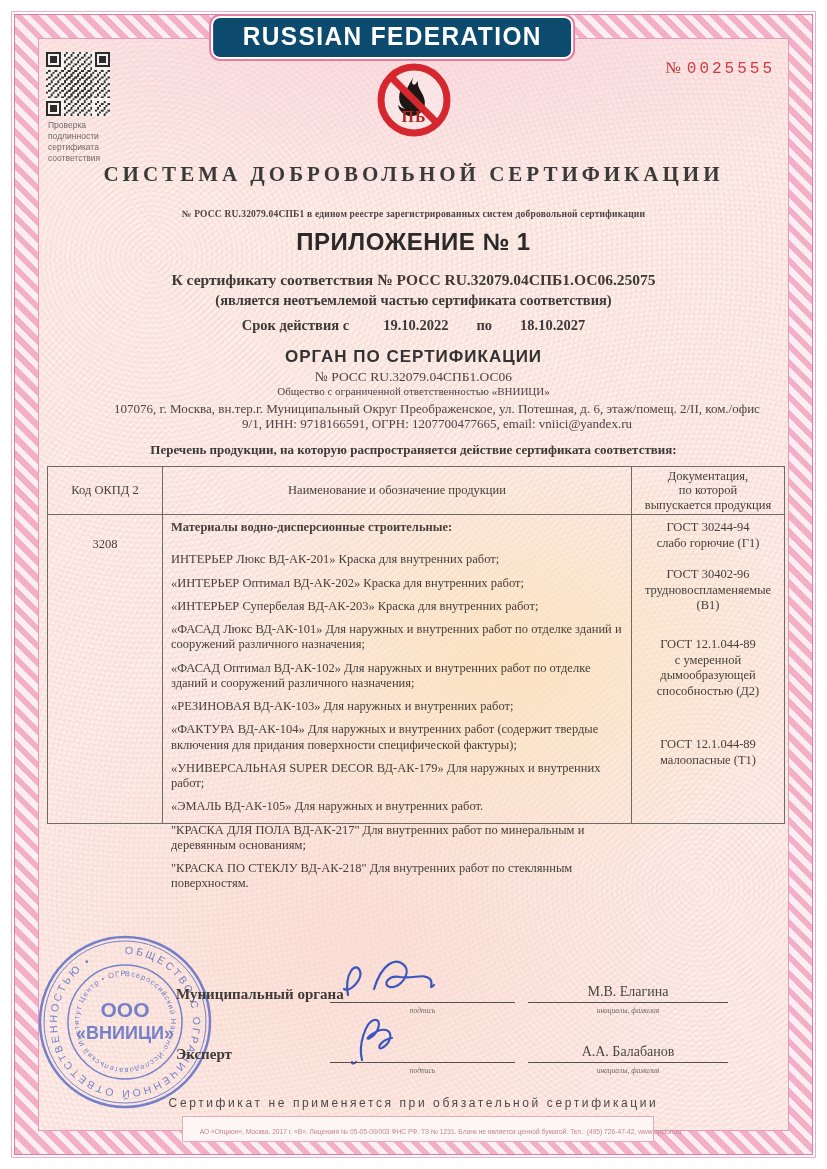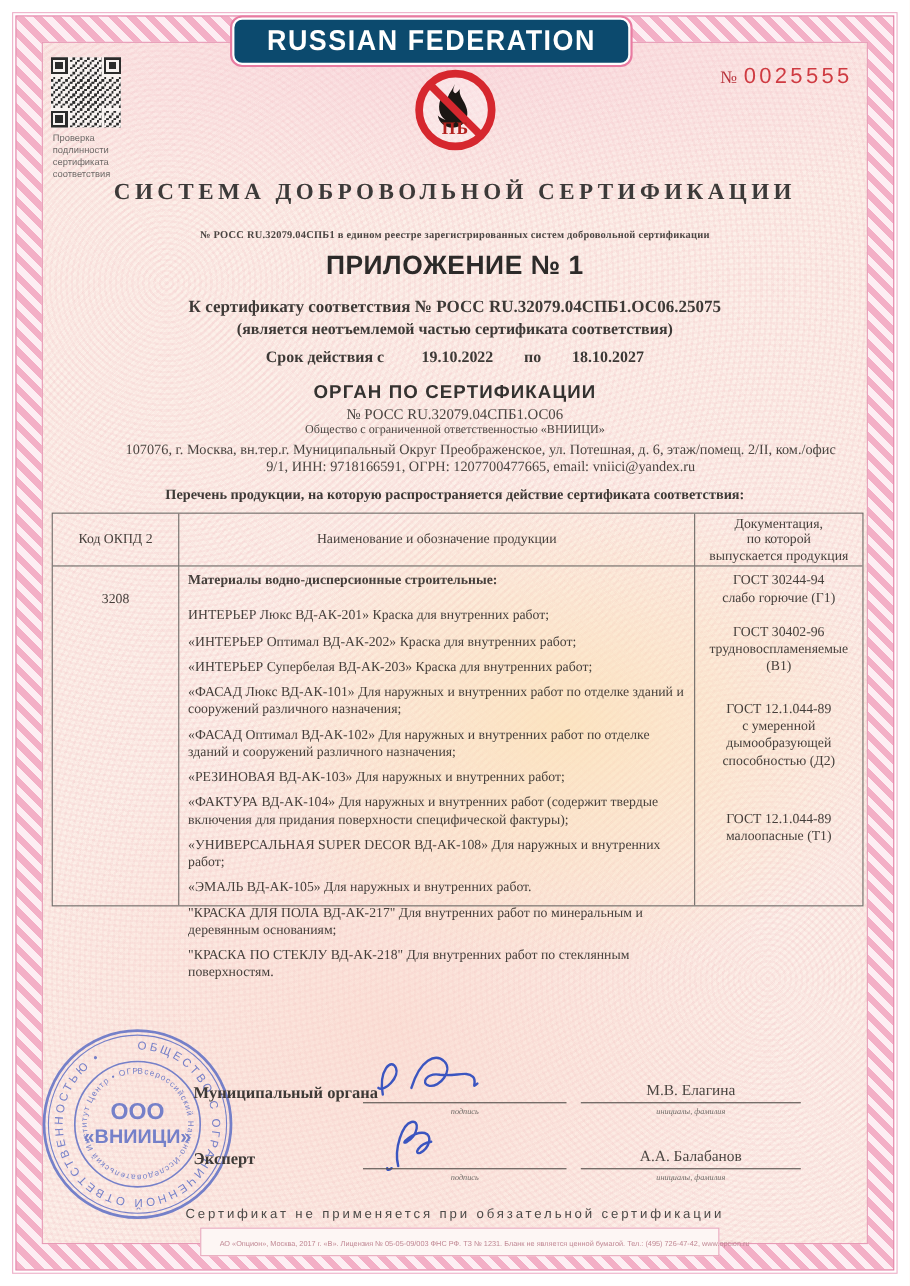--- a/index.html
+++ b/index.html
@@ -26,21 +26,21 @@
   .ctr{left:0;right:0;text-align:center;}
   
   .banner{position:absolute;top:16px;left:50%;transform:translateX(-56%);
     background:#0c4a6e;border:2px solid #ffffff;box-shadow:0 0 0 2px #e87ba1;
     border-radius:9px;padding:3px 20px 5px;}
   .banner span{display:inline-block;color:#ffffff;font-family:"Liberation Sans",sans-serif;
     font-weight:bold;font-size:26px;letter-spacing:1.5px;transform:scaleX(.94);transform-origin:center;}
   
   .serial{position:absolute;top:58px;right:52px;color:#cf3b42;font-size:17px;white-space:nowrap;}
   .serial .no{font-size:16px;color:#b8333c;margin-right:6px;}
-  .serial .digits{letter-spacing:3px;font-family:Liberation Sans, sans-serif;font-size:20px;}
+  .serial .digits{letter-spacing:3px;font-family:Liberation Mono, monospace;font-size:16px;}
   
   .qrblock{position:absolute;left:44px;top:52px;width:86px;}
   .qrblock svg{display:block;margin:0 0 4px 2px;}
   .qrcap{font-family:"Liberation Sans",sans-serif;font-size:8.5px;line-height:1.3;color:#6e6a68;text-align:left;padding-left:4px;}
   
   .firesign{position:absolute;top:60px;left:50%;transform:translateX(-50%);}
   
   .systitle1{top:162px;font-size:21px;font-weight:600;letter-spacing:4px;color:#3c3a39;}
   .systitle2{top:186px;font-size:21px;font-weight:600;letter-spacing:5px;color:#3c3a39;}
   .registry{top:209px;font-size:9.5px;font-weight:bold;color:#4a4542;letter-spacing:.2px;}
@@ -172,21 +172,21 @@
 
     <div class="td bR cell-products">
       <p class="lead">Материалы водно-дисперсионные строительные:</p>
       <p>ИНТЕРЬЕР Люкс ВД-АК-201» Краска для внутренних работ;</p>
       <p>«ИНТЕРЬЕР Оптимал ВД-АК-202» Краска для внутренних работ;</p>
       <p>«ИНТЕРЬЕР Супербелая ВД-АК-203» Краска для внутренних работ;</p>
       <p>«ФАСАД Люкс ВД-АК-101» Для наружных и внутренних работ по отделке зданий и сооружений различного назначения;</p>
       <p>«ФАСАД Оптимал ВД-АК-102» Для наружных и внутренних работ по отделке зданий и сооружений различного назначения;</p>
       <p>«РЕЗИНОВАЯ ВД-АК-103» Для наружных и внутренних работ;</p>
       <p>«ФАКТУРА ВД-АК-104» Для наружных и внутренних работ (содержит твердые включения для придания поверхности специфической фактуры);</p>
-      <p>«УНИВЕРСАЛЬНАЯ SUPER DECOR ВД-АК-108» Для наружных и внутренних работ;</p>
+      <p>«УНИВЕРСАЛЬНАЯ SUPER DECOR ВД-АК-179» Для наружных и внутренних работ;</p>
       <p>«ЭМАЛЬ ВД-АК-105» Для наружных и внутренних работ.</p>
       <p>"КРАСКА ДЛЯ ПОЛА ВД-АК-217" Для внутренних работ по минеральным и деревянным основаниям;</p>
       <p>"КРАСКА ПО СТЕКЛУ ВД-АК-218" Для внутренних работ по стеклянным поверхностям.</p>
     </div>
 
     <div class="td cell-docs">
       <div class="doc0 pre">ГОСТ 30244-94
 слабо горючие (Г1)</div>
       <div class="doc1 pre">ГОСТ 30402-96
 трудновоспламеняемые

